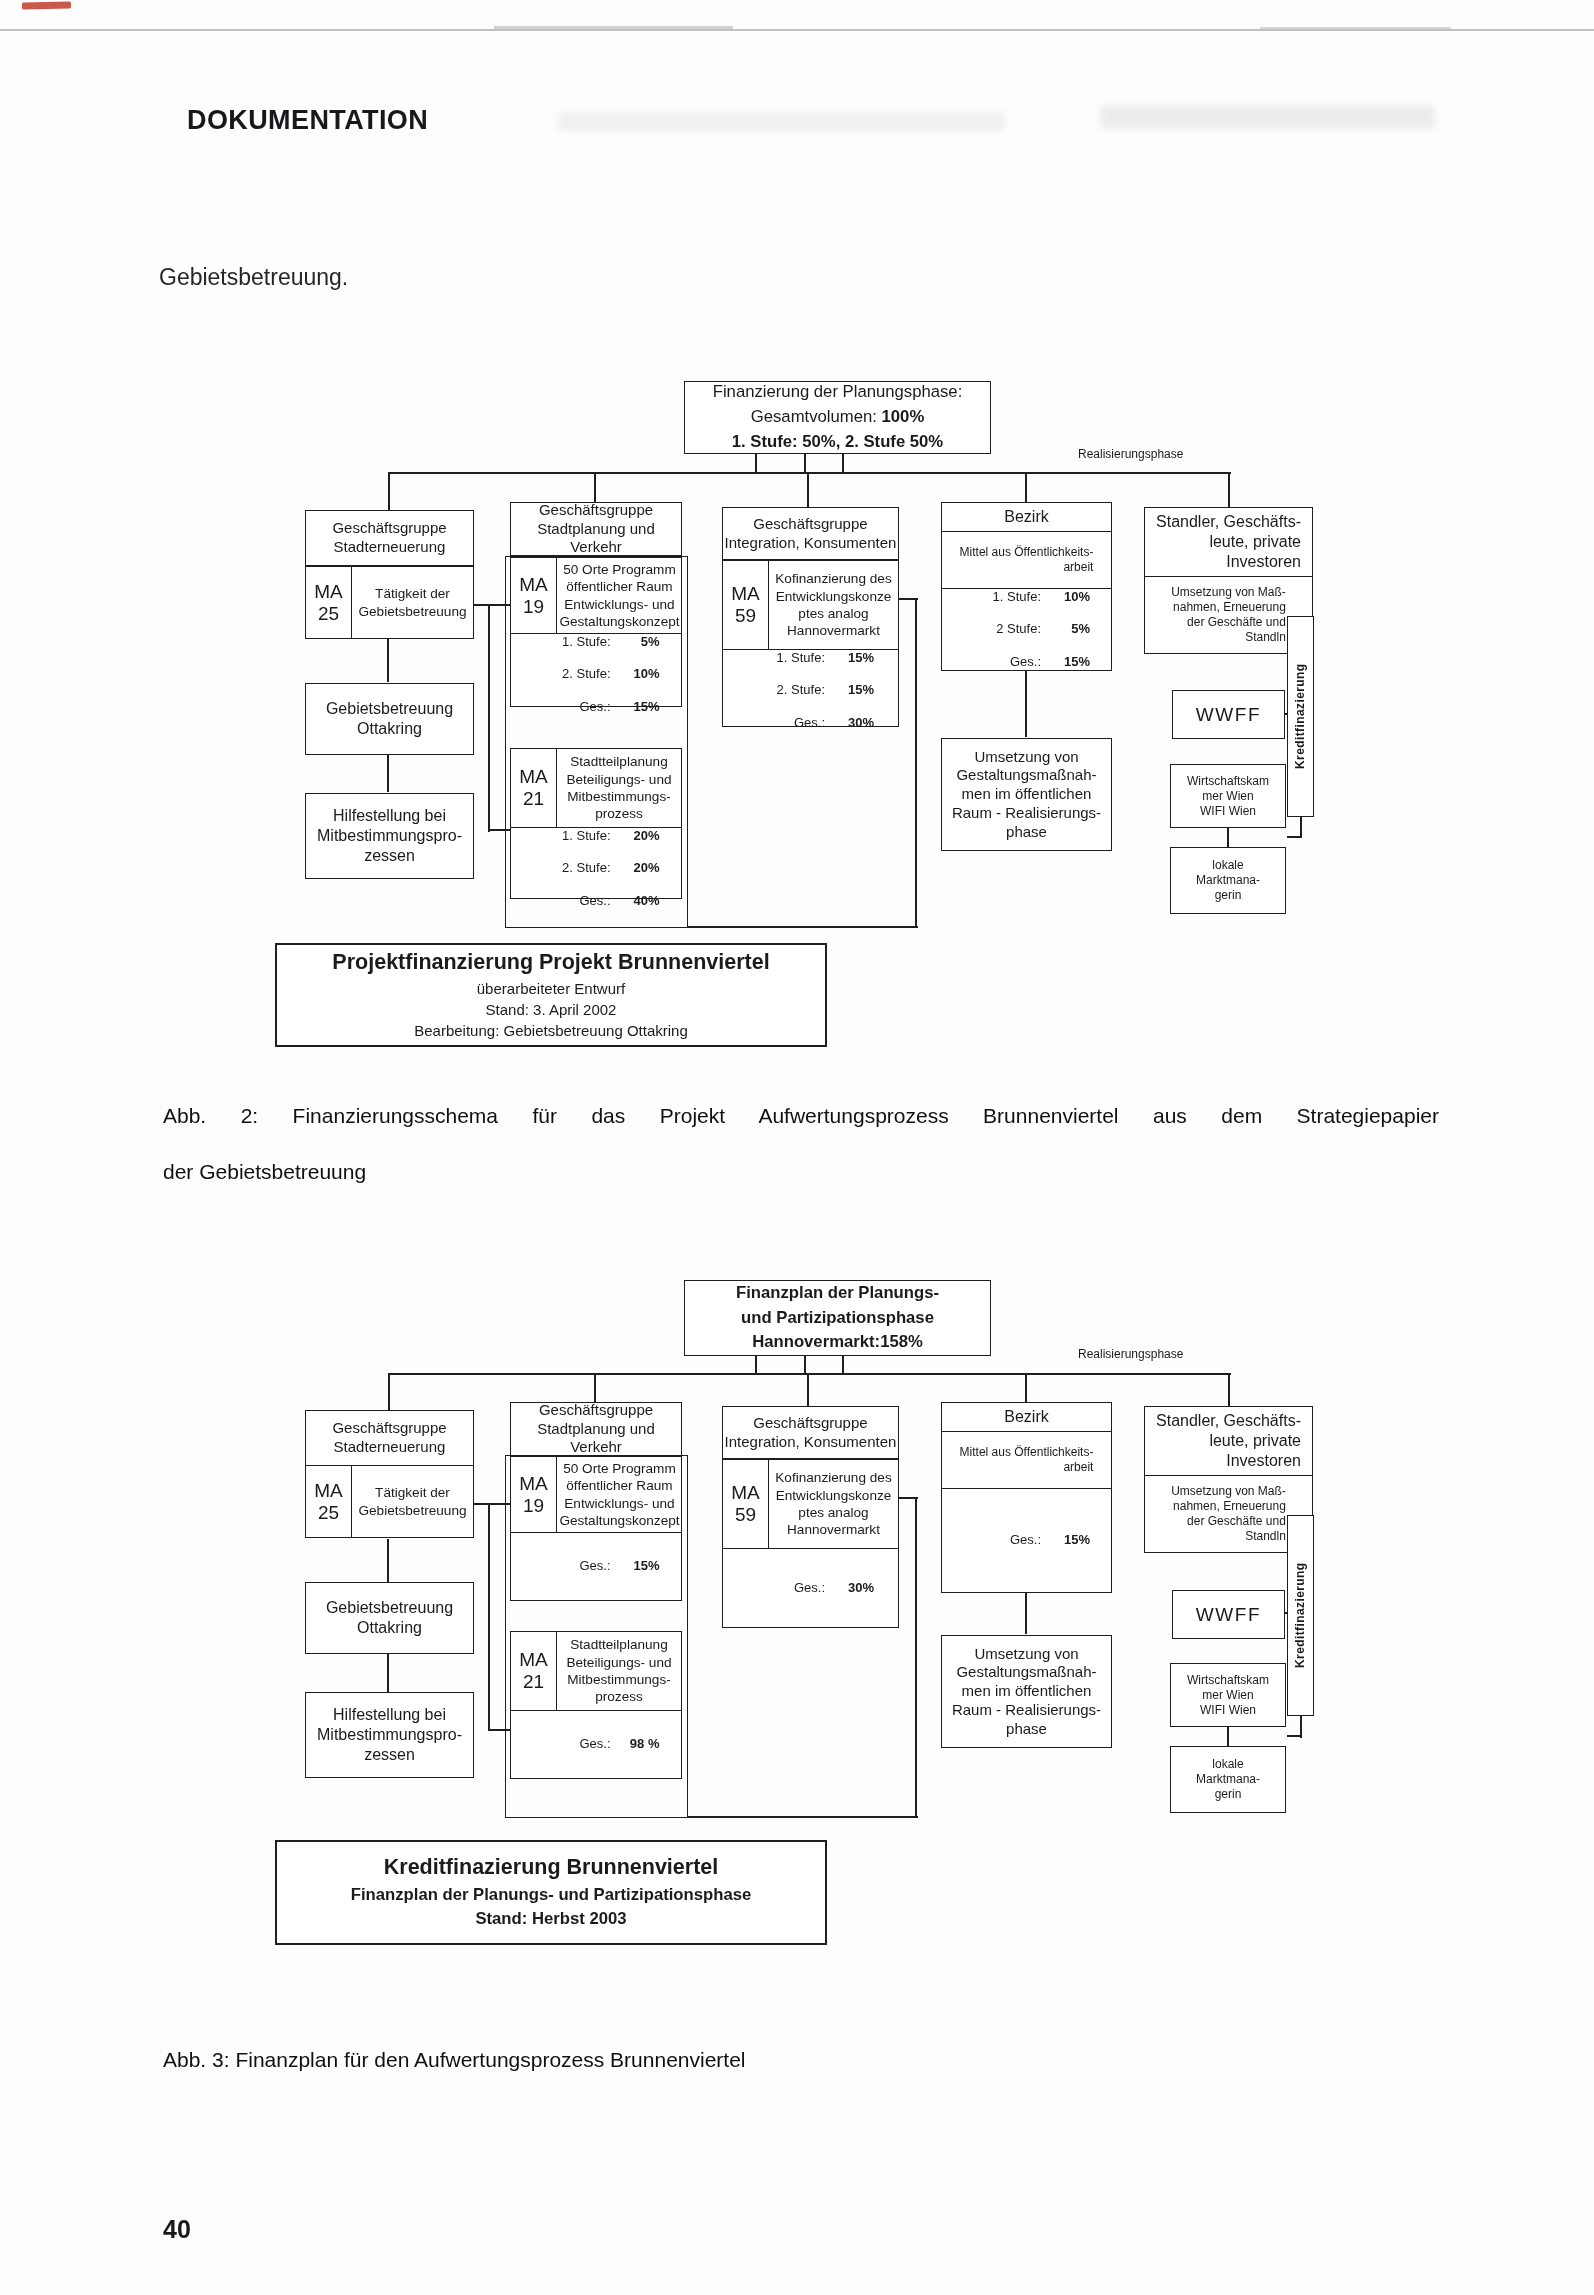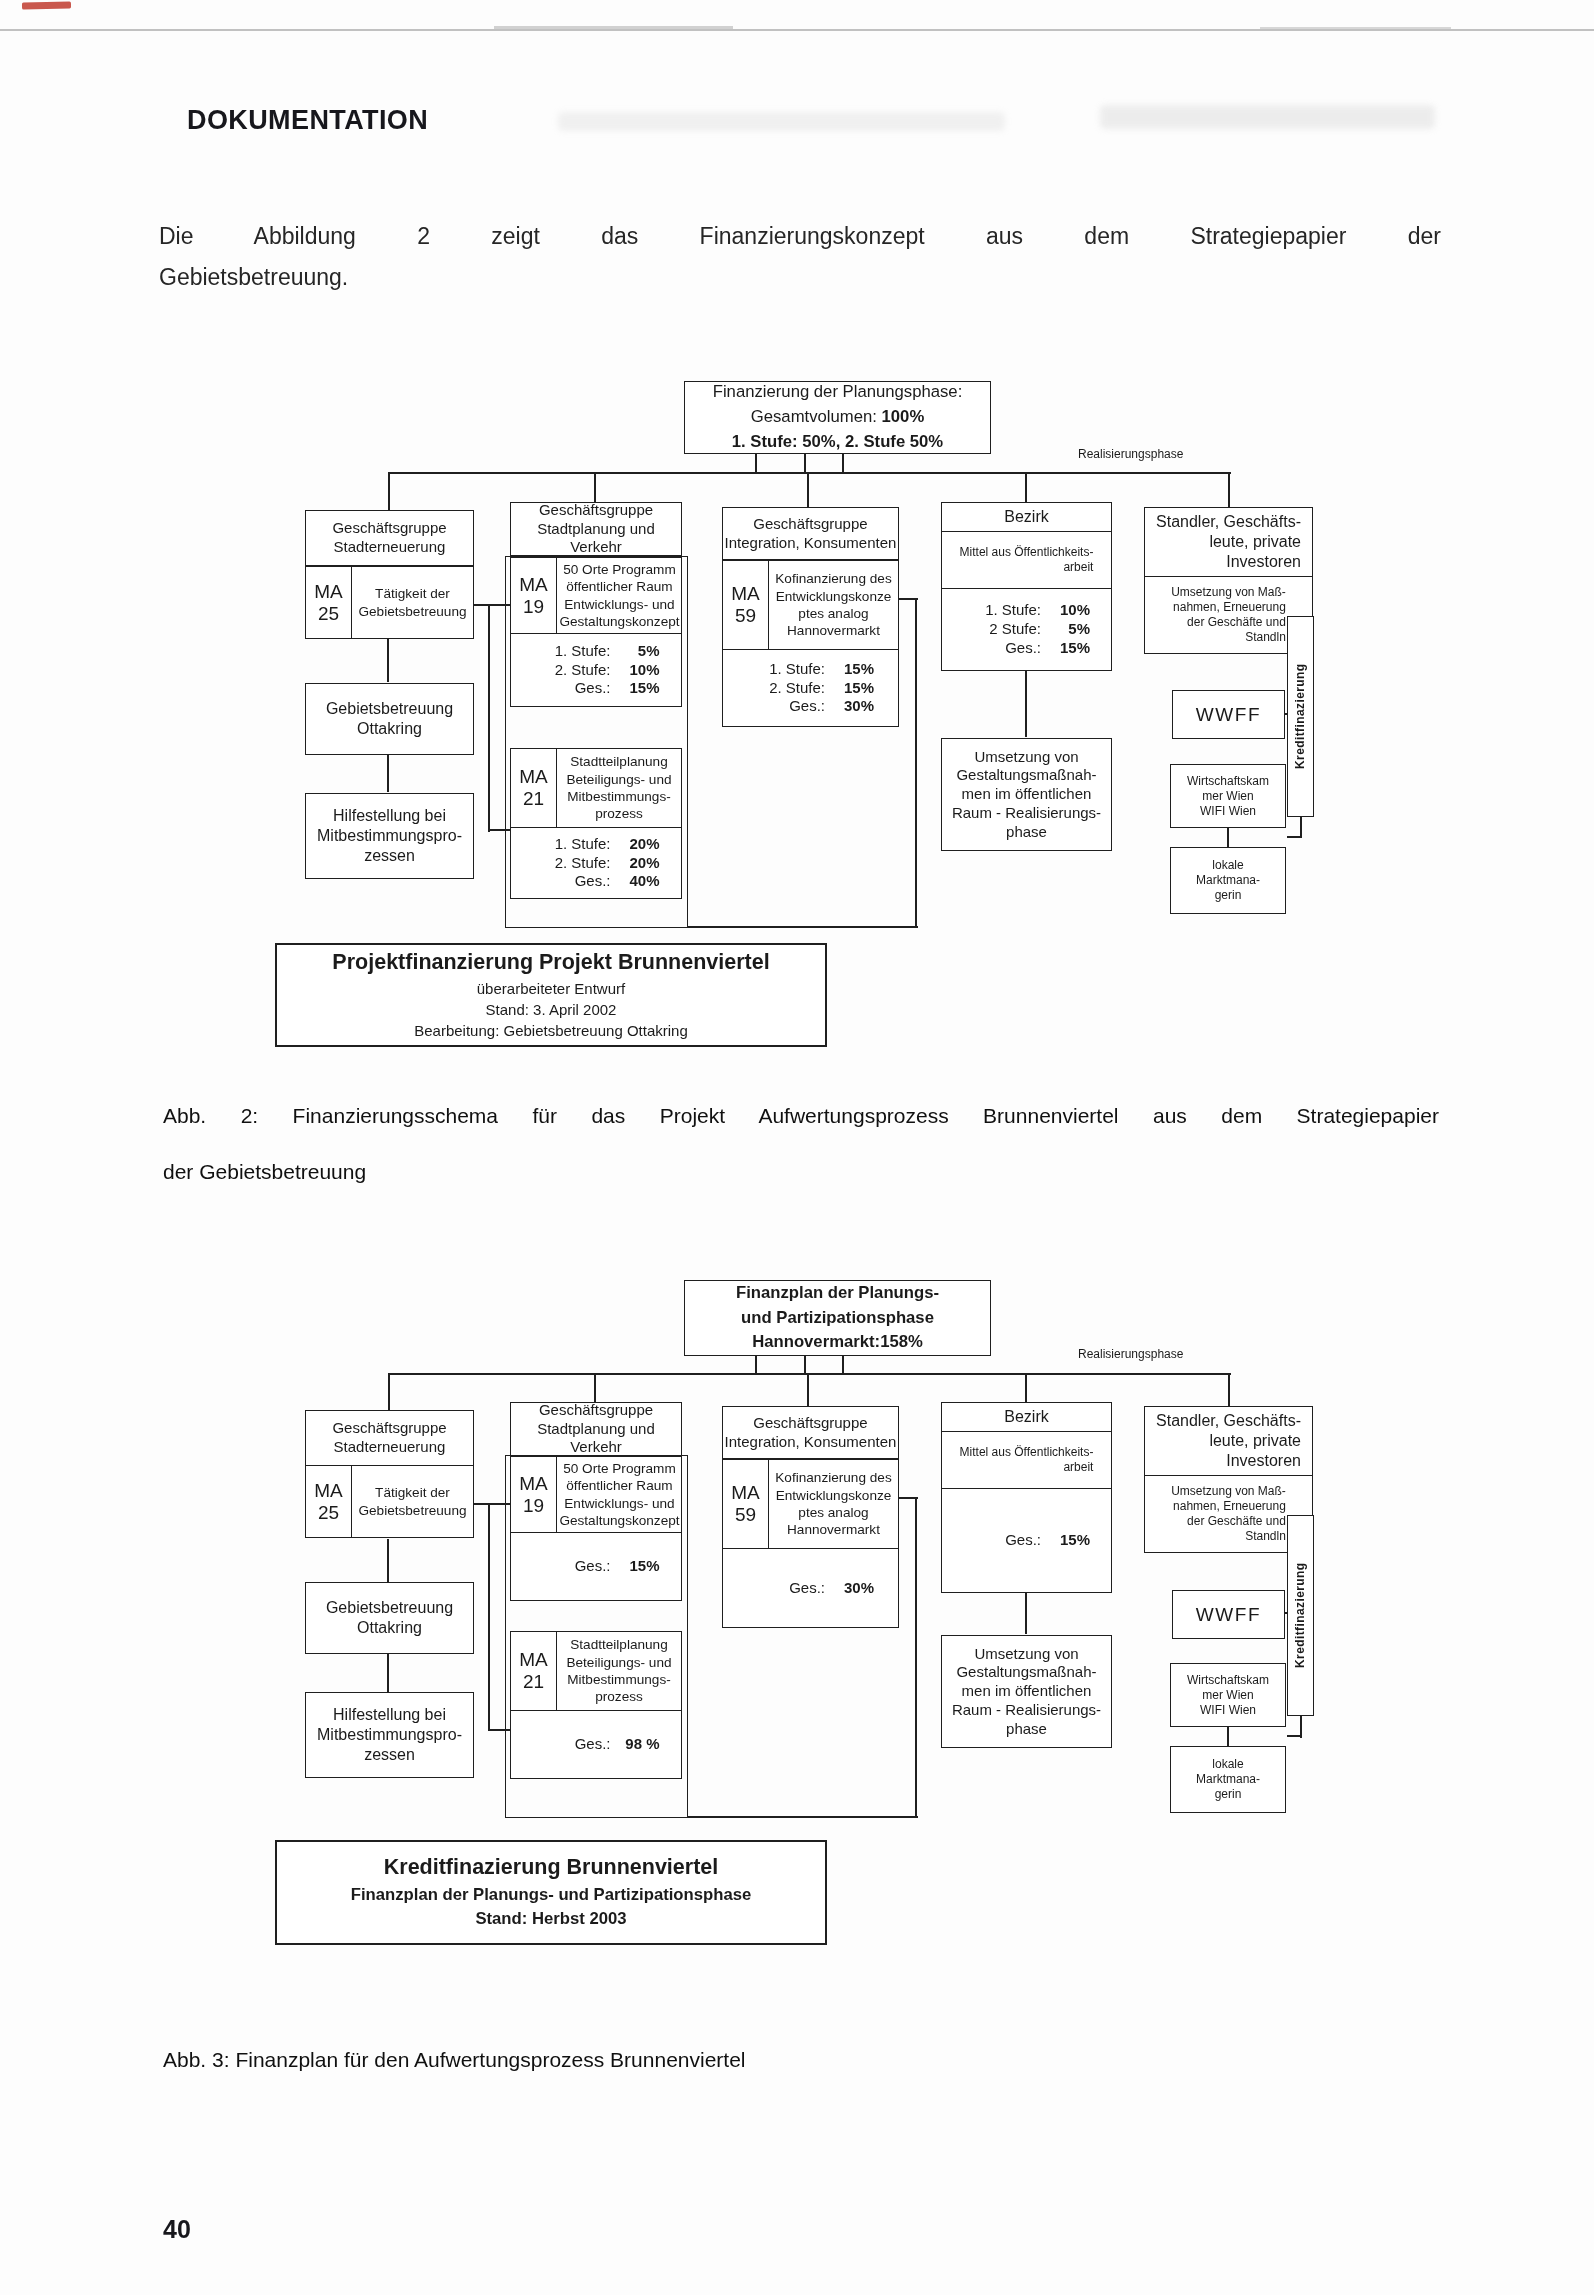--- a/index.html
+++ b/index.html
@@ -16,21 +16,21 @@
   .f17{font-size:12px}.f19{font-size:15px}.f20{font-size:16px}.f24{font-size:19px}
   .sec{display:flex;align-items:center;justify-content:center;text-align:right;
        white-space:pre-line;box-sizing:border-box;line-height:1.25}
   .bb{border-bottom:1.6px solid #1f1f1f}
   .ma-row{display:flex;align-items:stretch;white-space:normal}
   .ma-code{flex:0 0 45px;display:flex;align-items:center;justify-content:center;
            font-size:19px;white-space:pre-line;line-height:1.15;text-align:center}
   .ma-label{flex:1;border-left:1.6px solid #1f1f1f;display:flex;align-items:center;justify-content:center;
             font-size:13.6px;white-space:pre-line;text-align:center;line-height:1.28;padding:1.6px 2.4px}
   .stats{flex:1;display:flex;flex-direction:column;align-items:center;justify-content:center;
-         gap:0;font-size:15px;white-space:normal}
+         gap:16px;font-size:13px;white-space:normal}
   .srow{display:flex}
   .slab{width:78px;text-align:right}
   .sval{width:49px;text-align:right;font-weight:bold}
   .tb{justify-content:center;gap:4px;padding:4.8px}
   .tbl{text-align:center;font-size:16.7px;line-height:1.25}
   .vstrip{writing-mode:vertical-rl;transform:rotate(180deg);font-size:12px;font-weight:bold;
           letter-spacing:0.4px;white-space:nowrap;padding:3.2px 0}
   .pb{justify-content:center;align-items:center;border-width:2.4px}
   .pbt{font-size:21.5px;font-weight:bold;margin-bottom:2.4px;text-align:center}
   .pbl{font-size:15px;line-height:1.4;text-align:center}
@@ -50,21 +50,20 @@
 <div class="sheet">
 
   <div class="scanline" style="left:0;top:29px;width:1595px;height:1.6px"></div>
   <div class="scanline" style="left:494px;top:26px;width:239px;height:3.2px;opacity:.4"></div>
   <div class="scanline" style="left:1260px;top:27px;width:191px;height:2.4px;opacity:.35"></div>
   <div class="redmark" style="left:22px;top:2.4px;width:49px;height:7.2px"></div>
   <div class="ghost" style="left:558px;top:112px;width:447px;height:19px"></div>
   <div class="ghost" style="left:1100px;top:105px;width:335px;height:24px;opacity:.35"></div>
 
   <div class="heading" style="left:187px;top:105px">DOKUMENTATION</div>
-  <div class="para just" style="left:159px;top:225px;width:1282px">Die Abbildung 2 zeigt das Finanzierungskonzept aus dem Strategiepapier der</div>
   <div class="para" style="left:159px;top:266px">Gebietsbetreuung.</div>
 
   <div>
 
     <div class="line" style="left:755px;top:453px;width:2.4px;height:21px"></div>
     <div class="line" style="left:804px;top:453px;width:2.4px;height:21px"></div>
     <div class="line" style="left:842px;top:453px;width:2.4px;height:21px"></div>
     <div class="line" style="left:389px;top:472px;width:842px;height:2.4px"></div>
     <div class="line" style="left:388px;top:472px;width:2.4px;height:38px"></div>
     <div class="line" style="left:594px;top:472px;width:2.4px;height:30px"></div>

